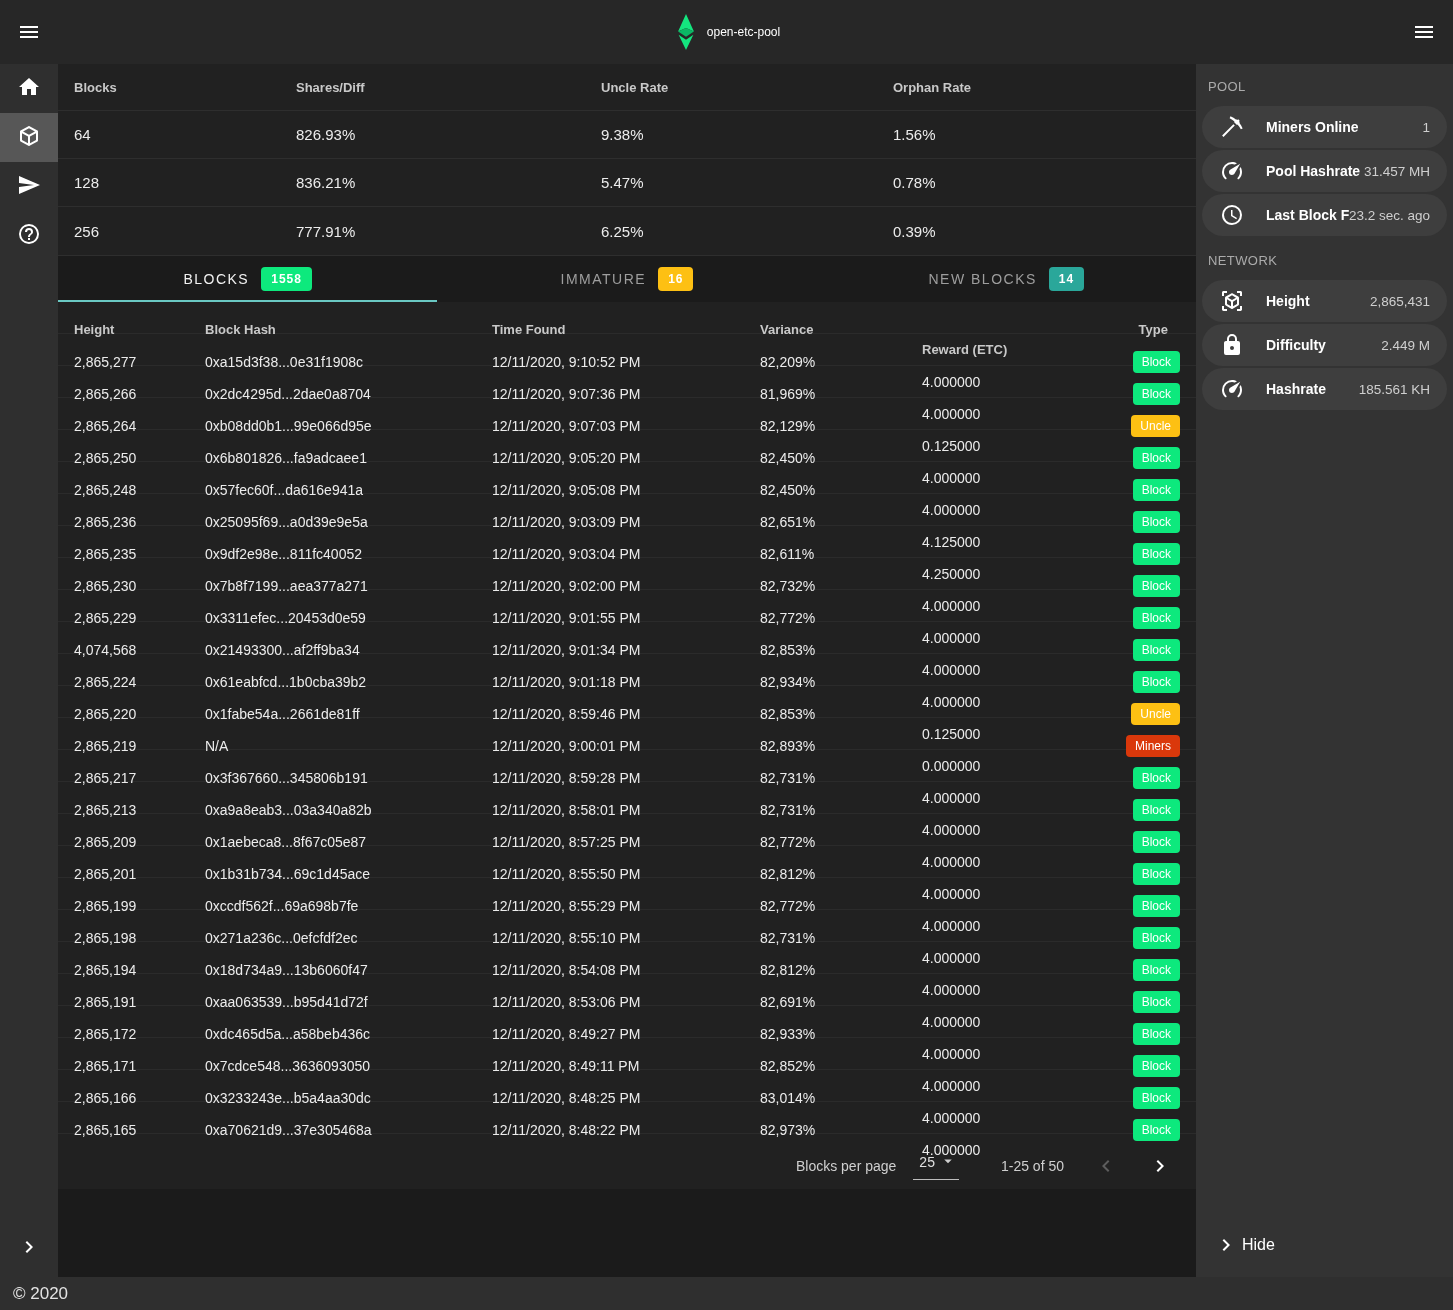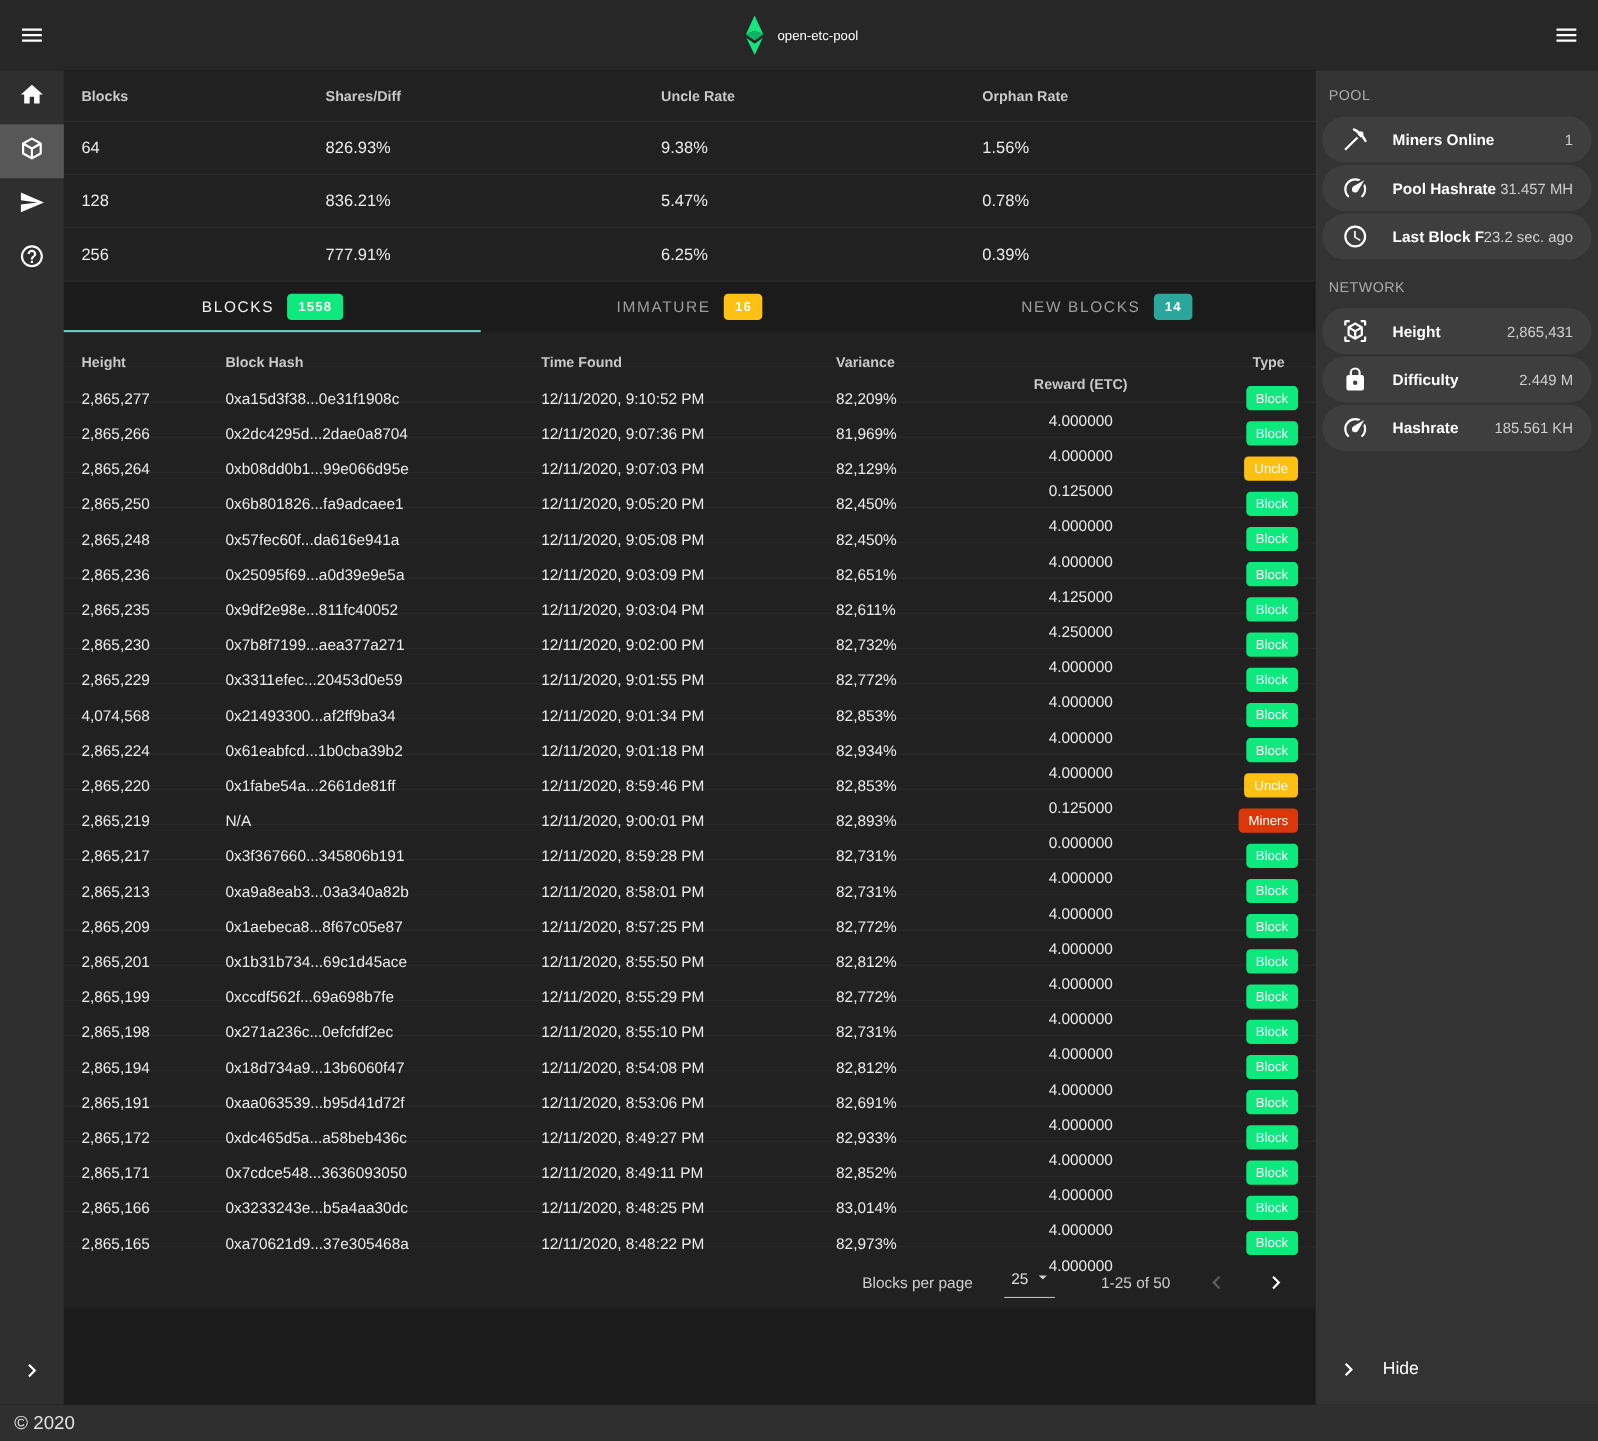--- a/index.html
+++ b/index.html
@@ -40,48 +40,48 @@
   .tab { flex:1; display:flex; align-items:center; justify-content:center; gap:12px; color:#9e9e9e; font-size:14px; font-weight:500; letter-spacing:1.5px; position:relative; cursor:pointer; }
   .tab.active { color:#f2f2f2; }
   .tab.active::after { content:""; position:absolute; left:0; right:0; bottom:0; height:2px; background:#6ac8c3; }
   .tab-badge { display:inline-block; min-width:24px; padding:5px 10px; border-radius:4px; color:#fff; font-size:12px; font-weight:bold; letter-spacing:1px; text-align:center; }
 
   
   .blocks-table { background:#212121; padding-bottom:8px; }
   .trow, .thead { display:grid; grid-template-columns:131px 287px 268px 162px 121px 1fr; padding:0 16px; align-items:center; }
   .thead { height:32px; color:#c9c9c9; font-size:13px; font-weight:bold; border-bottom:1px solid #2b2b2b; }
   .trow { height:32px; color:#ececec; font-size:14px; border-bottom:1px solid #2b2b2b; }
-  .c-reward { text-align:center;margin-top:40px; }
+  .c-reward { text-align:left;margin-top:40px; }
   .c-type { text-align:right; }
   .thead .c-type { padding-right:12px; }
   .chip { display:inline-block; min-width:34px; padding:4px 9px; border-radius:4px; color:#fff; font-size:12px; text-align:center; }
 
   
   .pagination { height:47px; background:#212121; display:flex; align-items:center; justify-content:flex-end; color:#cfcfcf; font-size:14px; padding-right:24px; }
-  .pp-label { margin-right:29px; }
+  .pp-label { margin-right:17px; }
   .pp-select { display:inline-flex; align-items:center; gap:4px; border-bottom:1px solid #bdbdbd; padding:0 2px 6px 6px; cursor:pointer; color:#e0e0e0; }
   .pp-select svg { width:18px; height:18px; color:#cfcfcf; }
   .pp-range { margin-left:42px; }
   .pg-btn { background:none; border:none; padding:0; margin-left:30px; width:24px; height:24px; cursor:pointer; }
   .pg-btn svg { width:24px; height:24px; }
   .pg-prev { color:#5d5d5d; }
   .pg-next { color:#fff; }
 
   
   .rightbar { width:257px; flex:none; background:#333333; position:relative; }
   .section-title { color:#ababab; font-size:13px; letter-spacing:0.4px; padding:15px 12px 10px 12px; }
   .pill { height:42px; margin:2px 6px; background:#3e3e3e; border-radius:21px; display:flex; align-items:center; padding:0 17px 0 18px; }
   .pill .p-icon { width:24px; height:24px; color:#fff; flex:none; }
   .pill .p-icon svg { width:24px; height:24px; display:block; }
   .pill .p-label { margin-left:22px; color:#fff; font-size:14px; font-weight:bold; white-space:nowrap; overflow:hidden; }
   .pill .p-value { margin-left:auto; color:#cfcfcf; font-size:13.5px; white-space:nowrap; }
   .hide-row { position:absolute; bottom:12px; left:0; width:100%; height:40px; display:flex; align-items:center; cursor:pointer; }
   .hide-row .h-icon { margin-left:18px; width:24px; height:24px; color:#fff; }
   .hide-row .h-icon svg { width:24px; height:24px; }
-  .hide-row .h-label { margin-left:19px; color:#fff; font-size:16px; }
+  .hide-row .h-label { margin-left:4px; color:#fff; font-size:16px; }
 
   
   .footer { position:absolute; left:0; bottom:0; width:1453px; height:33px; background:#2f2f2f; display:flex; align-items:center; padding-left:13px; color:#e3e3e3; font-size:17px; }
 </style>
 </head>
 <body>
 
 <div class="topbar">
   <button class="icon-btn menu-left">
       <svg viewBox="0 0 24 24" fill="currentColor">

